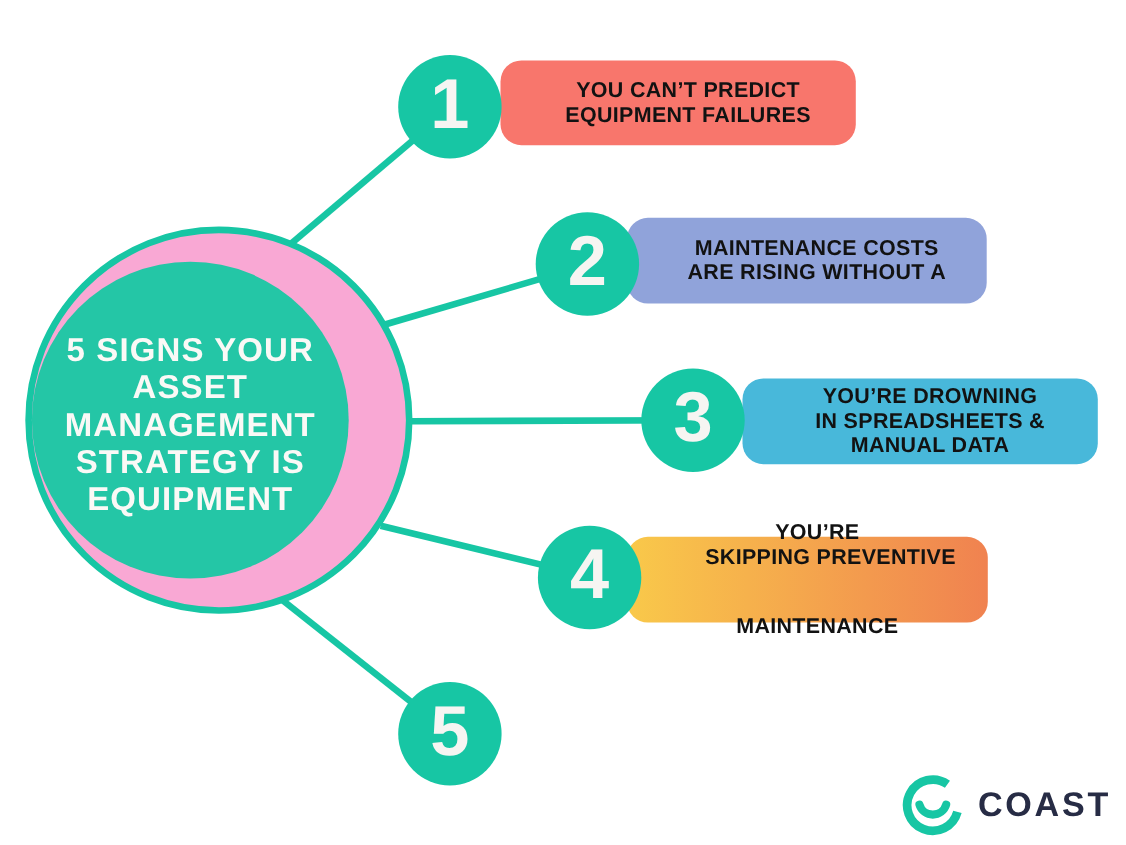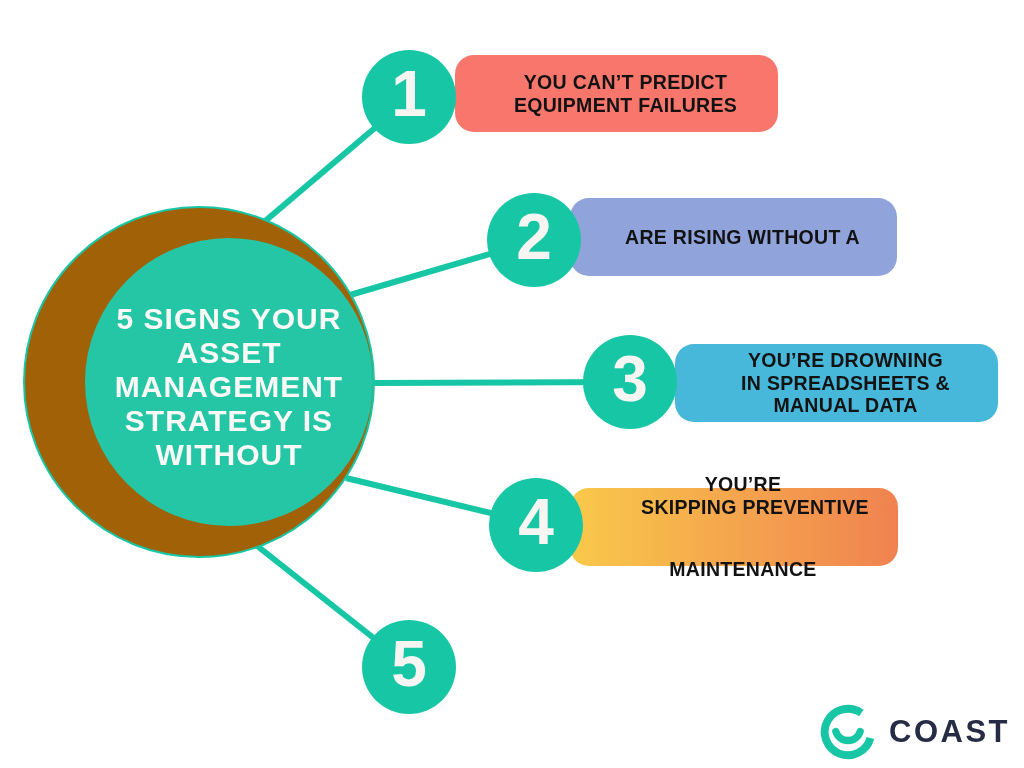--- a/index.html
+++ b/index.html
@@ -18,25 +18,25 @@
     width: 1024px; height: 768px;
     z-index: 1; pointer-events: none;
   }
   svg.connectors line { stroke-width: 6; }
 
   
   .hub-ring {
     position: absolute; left: 23px; top: 206px;
     width: 352px; height: 352px;
     box-sizing: border-box;
-    border: 2px solid #c4b5fd;
+    border: 6px solid #c4b5fd;
     border-radius: 50%;
-    background: #a16207;
+    background: #f9a8d4;
     z-index: 2;
-    display: flex; align-items: center; justify-content: flex-end;
+    display: flex; align-items: center; justify-content: flex-start;
   }
   .hub-inner {
     width: 288px; height: 288px;
     border-radius: 50%;
     background: #24C6A6;
     display: flex; align-items: center; justify-content: center;
     text-align: center;
   }
   .hub-title {
     padding-top: 10px;
@@ -108,34 +108,35 @@
     <line x1="256" y1="545" x2="409" y2="666" style="stroke: rgb(23, 198, 164);"></line>
   </svg>
 
   <div class="hub-ring" style="border-color: rgb(23, 198, 164);">
     <div class="hub-inner" style="background: rgb(36, 198, 166);">
       <div class="hub-title" style="color: rgb(250, 249, 246);">
         <div>5 SIGNS YOUR</div>
         <div>ASSET</div>
         <div>MANAGEMENT</div>
         <div>STRATEGY IS</div>
-        <div>WITHOUT</div>
+        <div>EQUIPMENT</div>
       </div>
     </div>
   </div>
 
   <div class="box" style="left: 455px; top: 55px; width: 323px; height: 77px; background: rgb(248, 118, 108);">
     <div class="ln" style="color: rgb(18, 18, 18);">YOU CAN’T PREDICT</div>
     <div class="ln" style="color: rgb(18, 18, 18);">EQUIPMENT FAILURES</div>
   </div>
   <div class="badge" style="left: 362px; top: 50px; background: rgb(23, 198, 164);">
     <span>1</span>
   </div>
 
   <div class="box" style="left: 570px; top: 198px; width: 327px; height: 78px; background: rgb(144, 163, 218);">
+    <div class="ln" style="color: rgb(18, 18, 18);">MAINTENANCE COSTS</div>
     <div class="ln" style="color: rgb(18, 18, 18);">ARE RISING WITHOUT A</div>
   </div>
   <div class="badge" style="left: 487px; top: 193px; background: rgb(23, 198, 164);">
     <span>2</span>
   </div>
 
   <div class="box" style="left: 675px; top: 344px; width: 323px; height: 78px; background: rgb(72, 184, 218);">
     <div class="ln" style="color: rgb(18, 18, 18);">YOU’RE DROWNING</div>
     <div class="ln" style="color: rgb(18, 18, 18);">IN SPREADSHEETS &amp;</div>
     <div class="ln" style="color: rgb(18, 18, 18);">MANUAL DATA</div>

